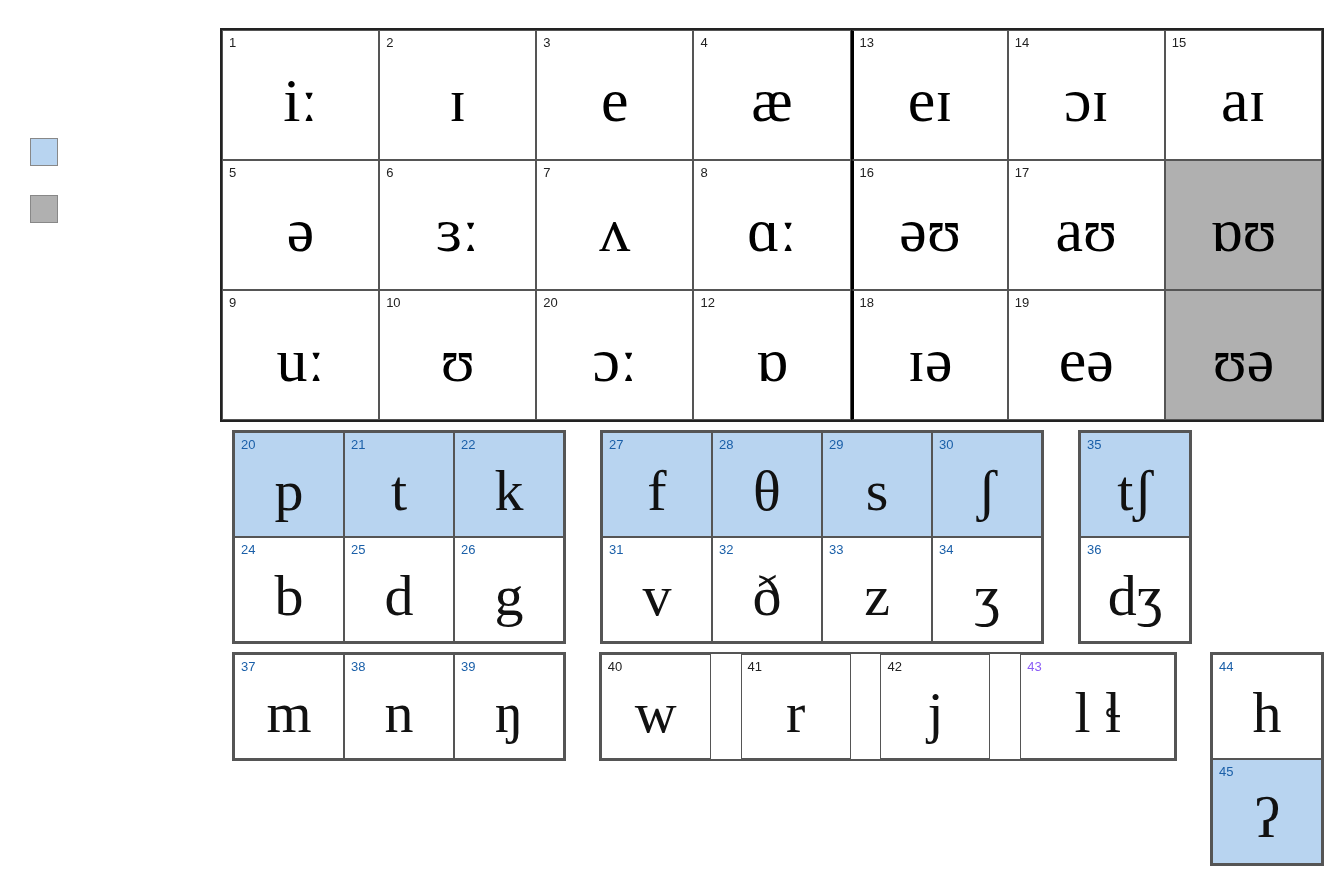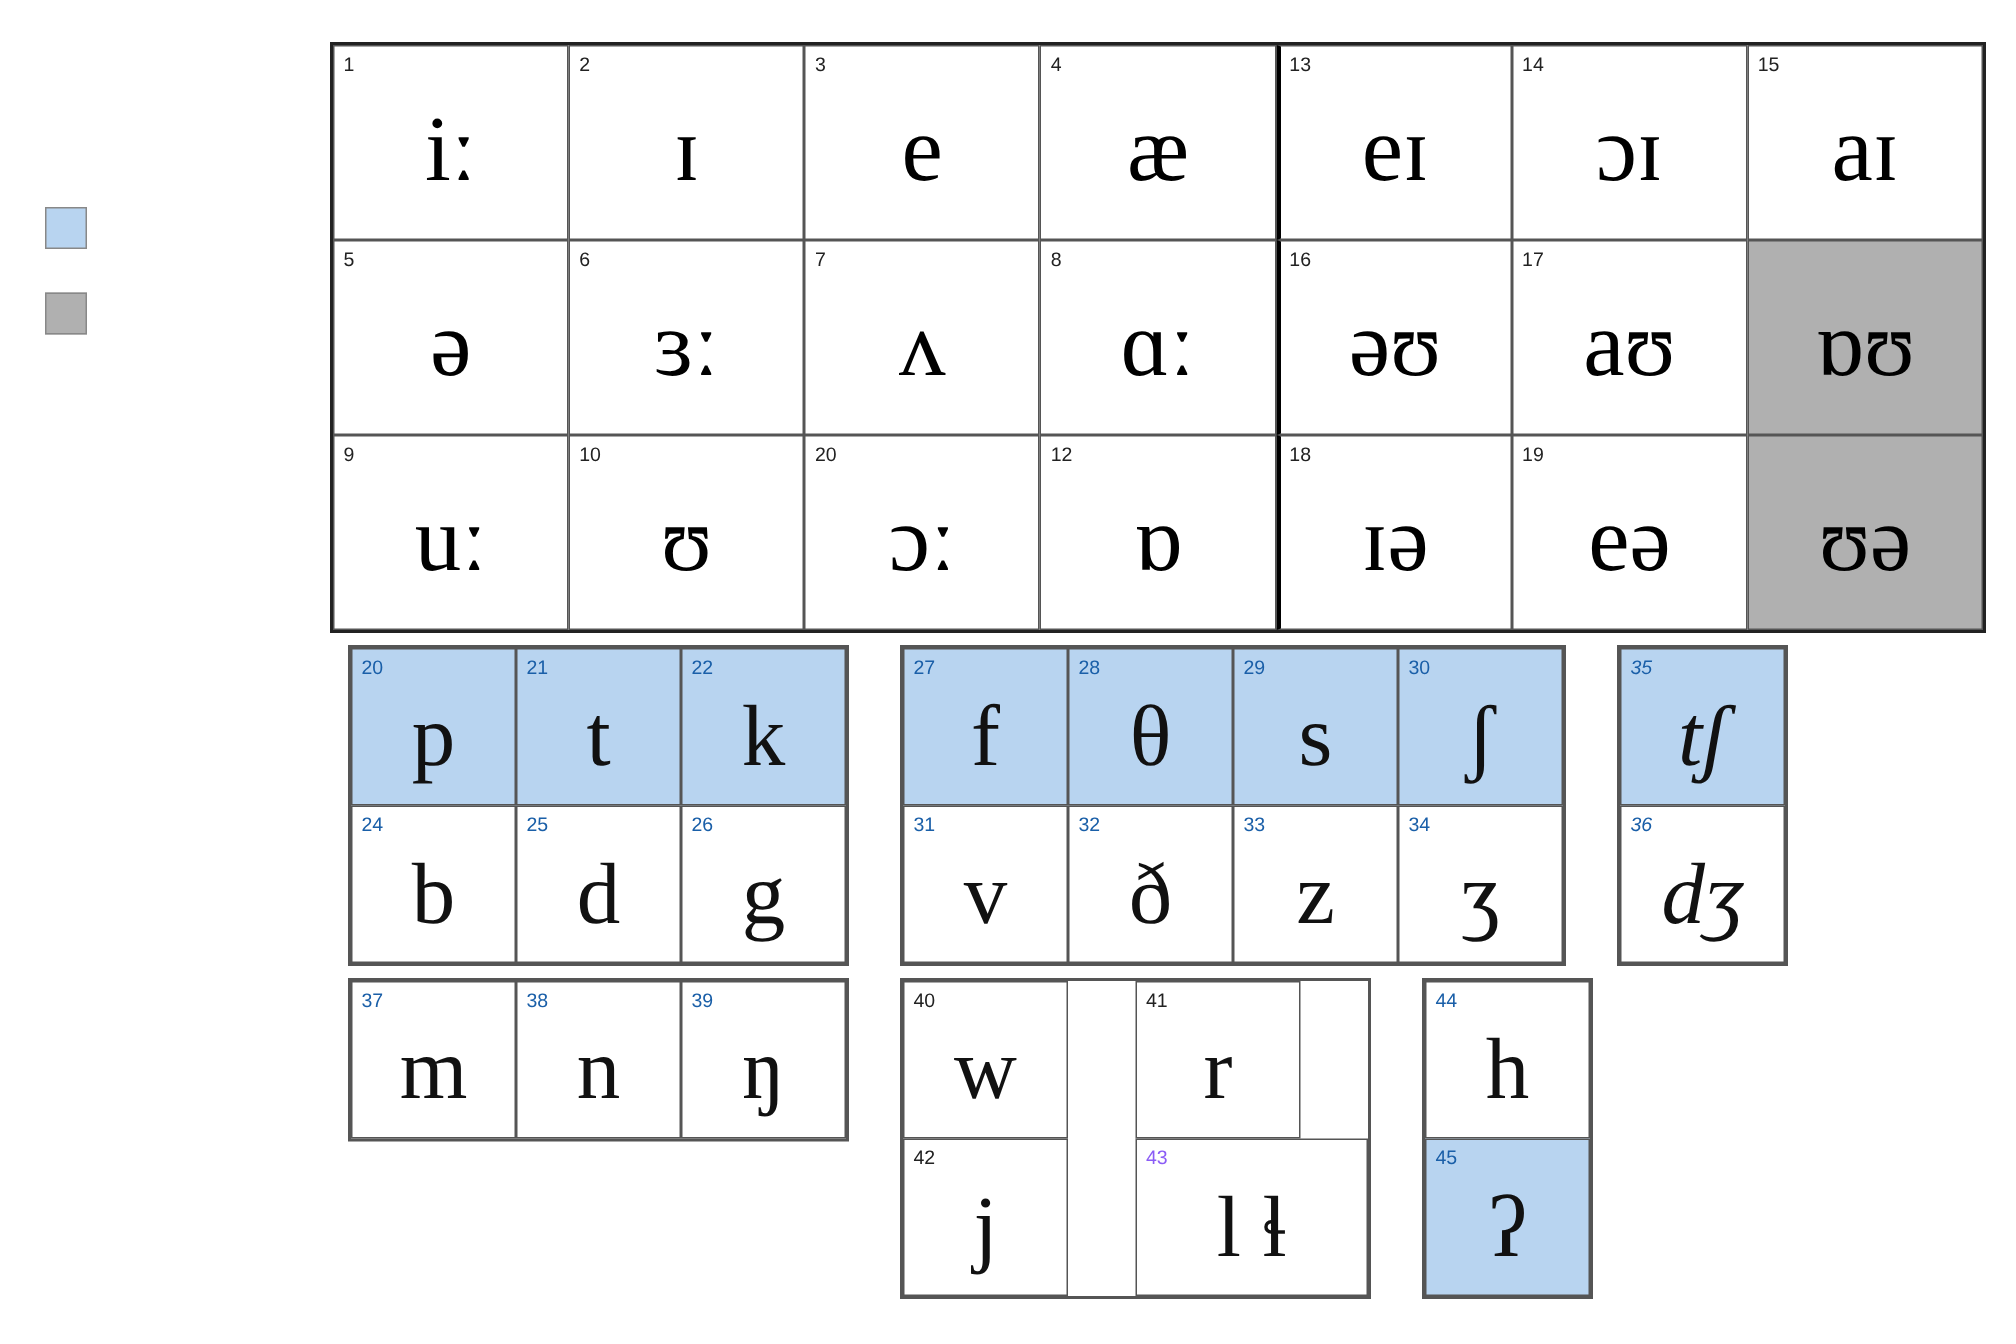--- a/index.html
+++ b/index.html
@@ -111,23 +111,23 @@
       gap: 8px;
       padding-left: 12px;
     }
 
     .consonant-group {
       display: grid;
       border: 2px solid #555;
     }
     .consonant-group.plosives { grid-template-columns: repeat(3, 1fr); grid-template-rows: repeat(2, 1fr); }
     .consonant-group.fricatives { grid-template-columns: repeat(4, 1fr); grid-template-rows: repeat(2, 1fr); }
-    .consonant-group.affricates { grid-template-columns: repeat(1, 1fr); grid-template-rows: repeat(2, 1fr); font-style: italic; }
+    .consonant-group.affricates { grid-template-columns: repeat(1, 1fr); grid-template-rows: repeat(2, 1fr); }
     .consonant-group.nasals { grid-template-columns: repeat(3, 1fr); }
-    .consonant-group.approximants { grid-template-columns: repeat(2, 1fr); text-align: center; }
+    .consonant-group.approximants { grid-template-columns: repeat(4, 1fr); text-align: center; }
     .consonant-group.glottal { grid-template-columns: repeat(1, 1fr); }
 
     .c-cell {
       border: 1.5px solid #555;
       position: relative;
       display: flex;
       flex-direction: column;
       align-items: center;
       justify-content: center;
       width: 110px;

